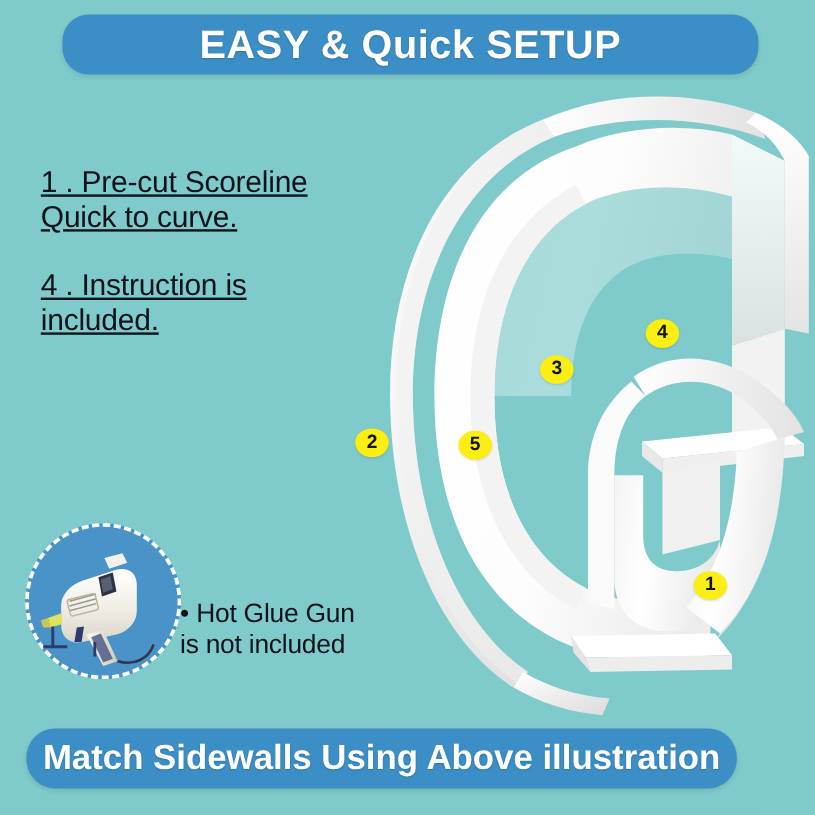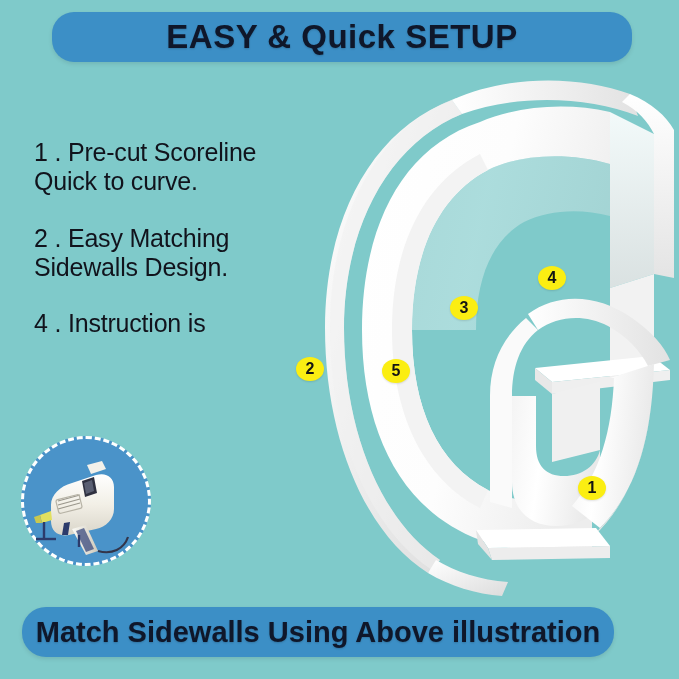--- a/index.html
+++ b/index.html
@@ -10,21 +10,21 @@
     position:relative;
   }
   #stage{position:absolute;left:0;top:0;width:679px;height:679px;background:#7fcaca;overflow:hidden;}
 
   
   .banner{
     position:absolute;
     background:#3c8fc6;
     border-radius:22px;
     display:flex;align-items:center;justify-content:center;
-    color:#0f172a;
+    color:#ffffff;
     text-align:center;
     box-shadow:0 2px 4px rgba(0,0,0,.10);
   }
   #top-banner{left:52px;top:12px;width:580px;height:50px;}
   #top-banner .btxt{
     font-size:33px;font-weight:bold;letter-spacing:.5px;
     text-shadow:0 1px 2px rgba(0,0,0,.18);
     white-space:nowrap;
   }
   #bottom-banner{left:22px;top:607px;width:592px;height:50px;border-radius:24px;}
@@ -38,20 +38,21 @@
   #feature-list{
     position:absolute;left:34px;top:138px;width:290px;
     color:#11131c;
   }
   .feature{
     font-size:25px;
     line-height:1.17;
     font-weight:500;
     margin-bottom:27px;
     letter-spacing:-0.2px;
+    text-decoration:underline;
   }
   .feature .l2{display:block;}
 
   
   #glue-circle{
     position:absolute;left:21px;top:436px;width:130px;height:130px;
     border-radius:50%;
     background:#4a93c9;
     border:3px dashed #ffffff;
     box-sizing:border-box;
@@ -196,25 +197,22 @@
   <div class="badge" style="left:450px;top:296px;">3</div>
   <div class="badge" style="left:538px;top:266px;">4</div>
   <div class="badge" style="left:382px;top:359px;">5</div>
 
   <div id="feature-list">
     <div class="feature">
       <span>1 . Pre-cut Scoreline</span>
       <span class="l2">Quick to curve.</span>
     </div>
     <div class="feature">
-      <span>2 . Easy Matching</span>
-      <span class="l2">Sidewalls Design.</span>
-    </div>
-    <div class="feature">
       <span>4 . Instruction is</span>
+      <span class="l2">included.</span>
     </div>
   </div>
 
   <div id="glue-circle">
     <svg id="glue-gun-art" viewBox="0 0 130 130">
       <defs>
         <linearGradient id="ggBody" x1="0" y1="0" x2="0" y2="1">
           <stop offset="0" stop-color="#ffffff"></stop>
           <stop offset="0.5" stop-color="#f2efe6"></stop>
           <stop offset="1" stop-color="#d9d5c9"></stop>
@@ -251,18 +249,23 @@
       <g stroke="#2c3b6b" stroke-width="2.4" fill="none">
         <path d="M20 83 L 20 100"></path>
         <path d="M12 100 L 32 100"></path>
         <path d="M55 96 L 55 108"></path>
       </g>
 
       <path d="M74 112 C 88 116 100 110 104 98" stroke="#33354a" stroke-width="2.2" fill="none"></path>
     </svg>
   </div>
 
+  <div id="glue-note">
+    <span class="bullet-dot">•</span>
+    <span>Hot Glue Gun</span>
+    <span class="l2">is not included</span>
+  </div>
 
   <div class="banner" id="bottom-banner">
     <span class="btxt">Match Sidewalls Using Above illustration</span>
   </div>
 
 </div>
 
 </body></html>

